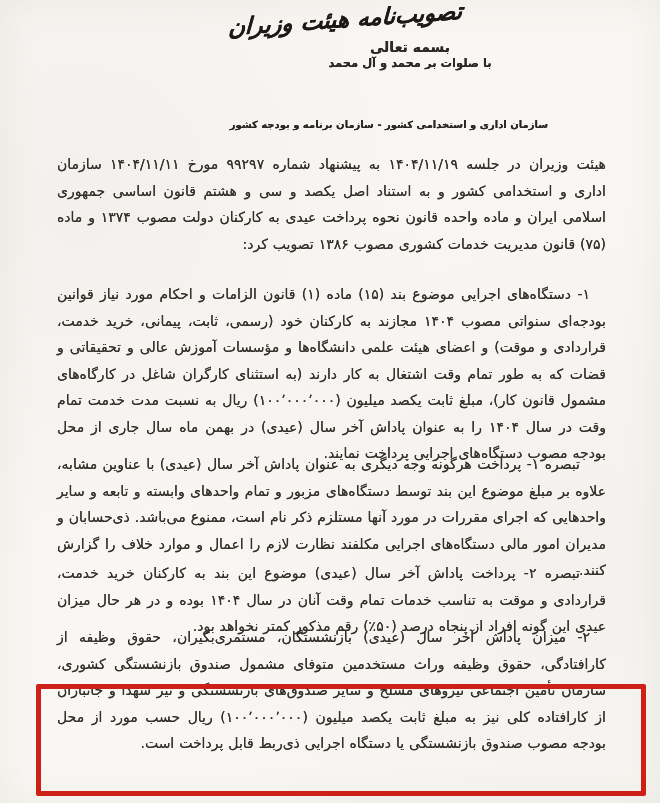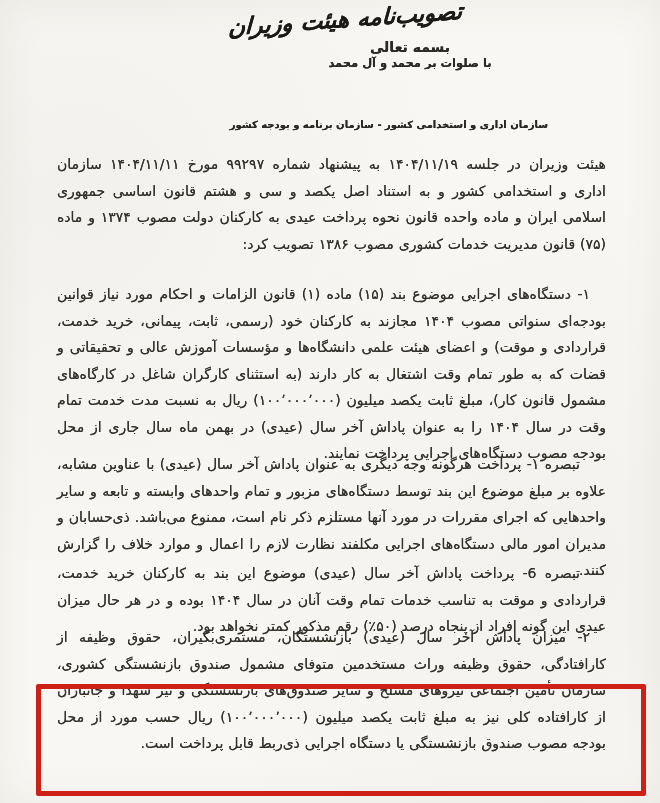--- a/index.html
+++ b/index.html
@@ -91,19 +91,19 @@
   </div>
 
   <div class="addressee">سازمان اداری و استخدامی کشور - سازمان برنامه و بودجه کشور</div>
 
   <div class="para p-intro">هیئت وزیران در جلسه ۱۴۰۴/۱۱/۱۹ به پیشنهاد شماره ۹۹۲۹۷ مورخ ۱۴۰۴/۱۱/۱۱ سازمان اداری و استخدامی کشور و به استناد اصل یکصد و سی و هشتم قانون اساسی جمهوری اسلامی ایران و ماده واحده قانون نحوه پرداخت عیدی به کارکنان دولت مصوب ۱۳۷۴ و ماده (۷۵) قانون مدیریت خدمات کشوری مصوب ۱۳۸۶ تصویب کرد:</div>
 
   <div class="para p-item1">۱- دستگاه‌های اجرایی موضوع بند (۱۵) ماده (۱) قانون الزامات و احکام مورد نیاز قوانین بودجه‌ای سنواتی مصوب ۱۴۰۴ مجازند به کارکنان خود (رسمی، ثابت، پیمانی، خرید خدمت، قراردادی و موقت) و اعضای هیئت علمی دانشگاه‌ها و مؤسسات آموزش عالی و تحقیقاتی و قضات که به طور تمام وقت اشتغال به کار دارند (به استثنای کارگران شاغل در کارگاه‌های مشمول قانون کار)، مبلغ ثابت یکصد میلیون (۱۰۰٬۰۰۰٬۰۰۰) ریال به نسبت مدت خدمت تمام وقت در سال ۱۴۰۴ را به عنوان پاداش آخر سال (عیدی) در بهمن ماه سال جاری از محل بودجه مصوب دستگاه‌های اجرایی پرداخت نمایند.</div>
 
   <div class="para p-note1">تبصره ۱- پرداخت هرگونه وجه دیگری به عنوان پاداش آخر سال (عیدی) با عناوین مشابه، علاوه بر مبلغ موضوع این بند توسط دستگاه‌های مزبور و تمام واحدهای وابسته و تابعه و سایر واحدهایی که اجرای مقررات در مورد آنها مستلزم ذکر نام است، ممنوع می‌باشد. ذی‌حسابان و مدیران امور مالی دستگاه‌های اجرایی مکلفند نظارت لازم را اعمال و موارد خلاف را گزارش کنند.</div>
 
-  <div class="para p-note2">تبصره 6- پرداخت پاداش آخر سال (عیدی) موضوع این بند به کارکنان خرید خدمت، قراردادی و موقت به تناسب خدمات تمام وقت آنان در سال ۱۴۰۴ بوده و در هر حال میزان عیدی این گونه افراد از پنجاه درصد (۵۰٪) رقم مذکور کمتر نخواهد بود.</div>
+  <div class="para p-note2">تبصره ۲- پرداخت پاداش آخر سال (عیدی) موضوع این بند به کارکنان خرید خدمت، قراردادی و موقت به تناسب خدمات تمام وقت آنان در سال ۱۴۰۴ بوده و در هر حال میزان عیدی این گونه افراد از پنجاه درصد (۵۰٪) رقم مذکور کمتر نخواهد بود.</div>
 
   <div class="para p-item2">۲- میزان پاداش آخر سال (عیدی) بازنشستگان، مستمری‌بگیران، حقوق وظیفه از کارافتادگی، حقوق وظیفه وراث مستخدمین متوفای مشمول صندوق بازنشستگی کشوری، سازمان تأمین اجتماعی نیروهای مسلح و سایر صندوق‌های بازنشستگی و نیز شهدا و جانبازان از کارافتاده کلی نیز به مبلغ ثابت یکصد میلیون (۱۰۰٬۰۰۰٬۰۰۰) ریال حسب مورد از محل بودجه مصوب صندوق بازنشستگی یا دستگاه اجرایی ذی‌ربط قابل پرداخت است.</div>
 
   <div class="highlight-box" style="border-color: rgb(205, 32, 22);"></div>
 
 </div>
 
 </body></html>

